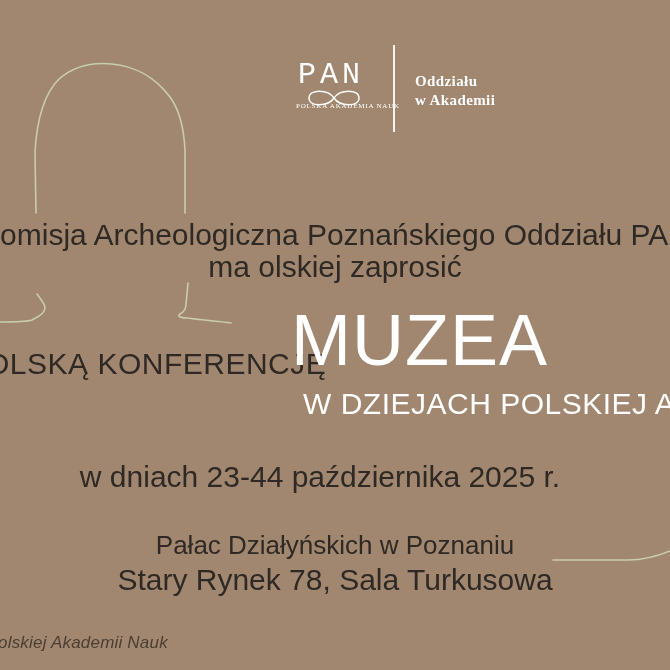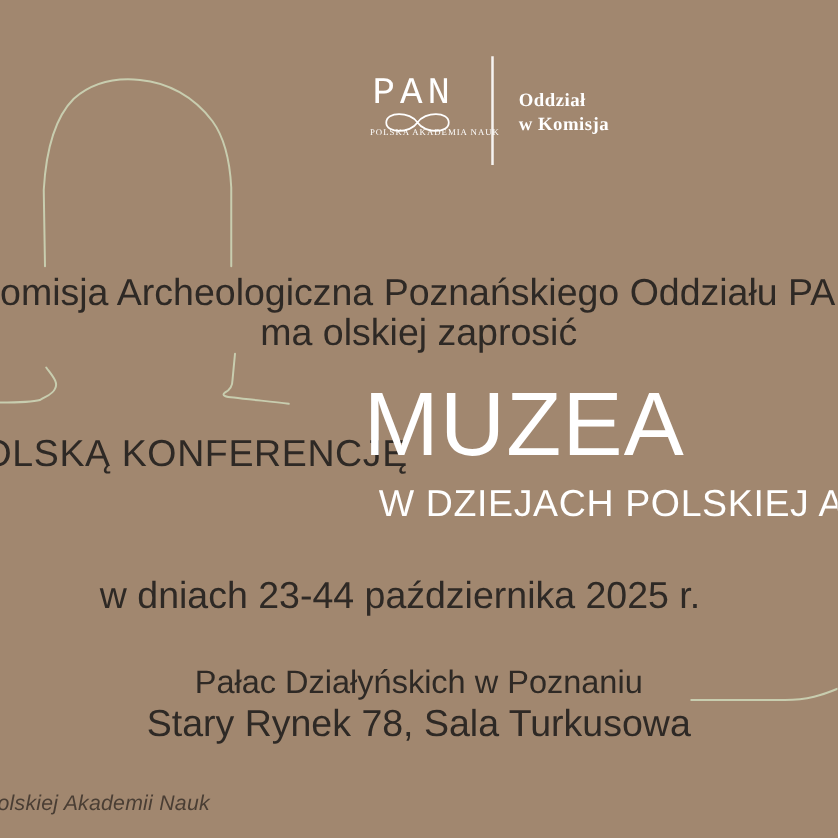--- a/index.html
+++ b/index.html
@@ -85,22 +85,22 @@
   <path d="M553 560 L628 560 C646 560 658 556 670 551"></path>
 </svg>
 
 <div class="abs logo-acronym nowrap">PAN</div>
 <svg class="abs logo-swoosh" viewBox="0 0 70 24" xmlns="http://www.w3.org/2000/svg" aria-hidden="true">
   <path d="M35 12 C29 3 10 3 10 12 C10 21 29 21 35 12 C41 3 60 3 60 12 C60 21 41 21 35 12"></path>
 </svg>
 <div class="abs logo-subtext nowrap">POLSKA AKADEMIA NAUK</div>
 <div class="abs logo-divider"></div>
 <div class="abs logo-branch">
-  <div>Oddział</div>
-  <div>w Komisja</div>
+  <div>Oddziału</div>
+  <div>w Akademii</div>
 </div>
 
 <div class="abs dark h-line1 nowrap">Komisja Archeologiczna Poznańskiego Oddziału PAN</div>
 <div class="abs dark h-line2 nowrap">ma olskiej zaprosić</div>
 
 <div class="abs dark kicker nowrap">OLSKĄ KONFERENCJĘ</div>
 <div class="abs main-title nowrap">MUZEA</div>
 <div class="abs subtitle nowrap">W DZIEJACH POLSKIEJ A</div>
 
 <div class="abs dark date-line nowrap">w dniach 23-44 października 2025 r.</div>

